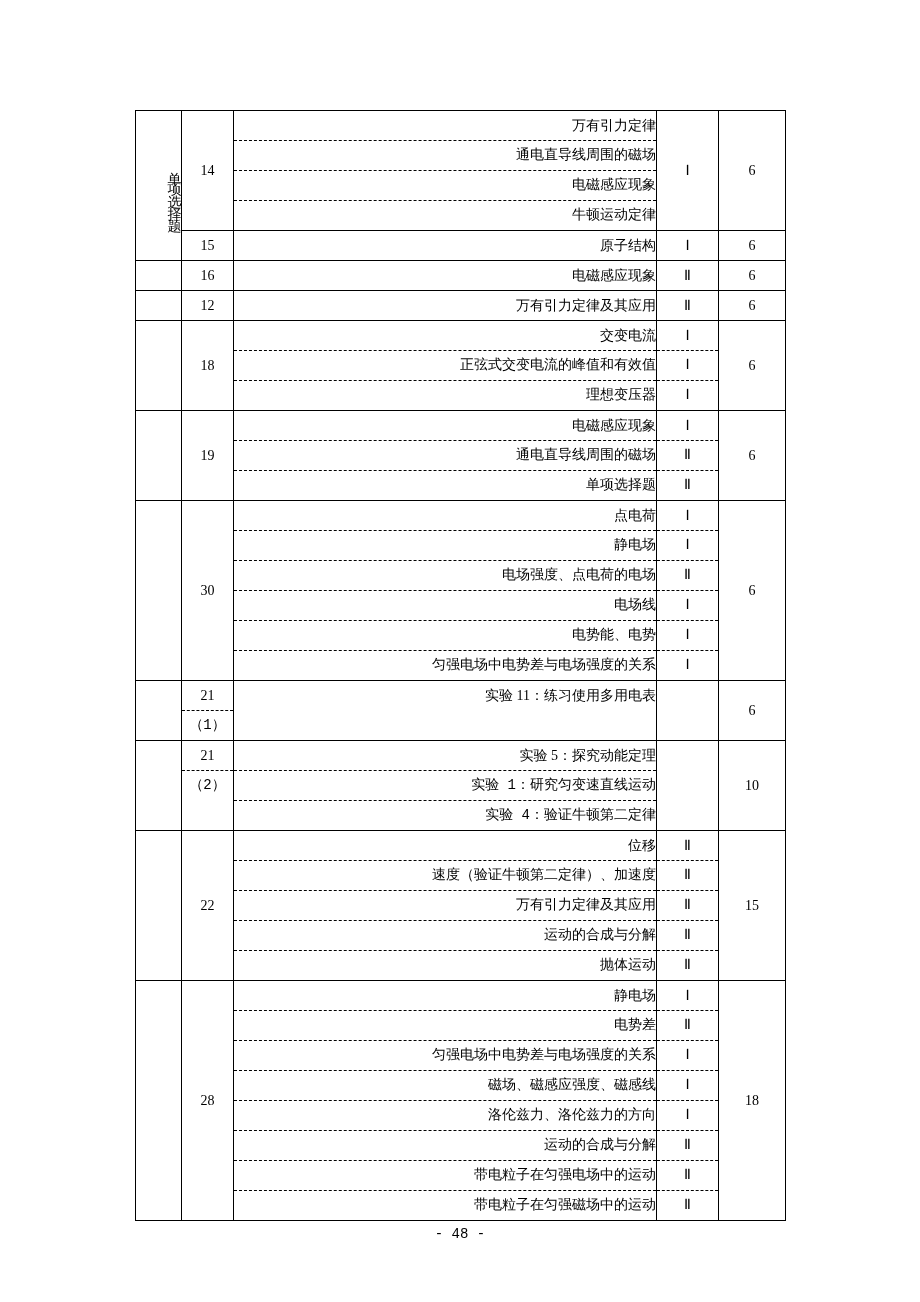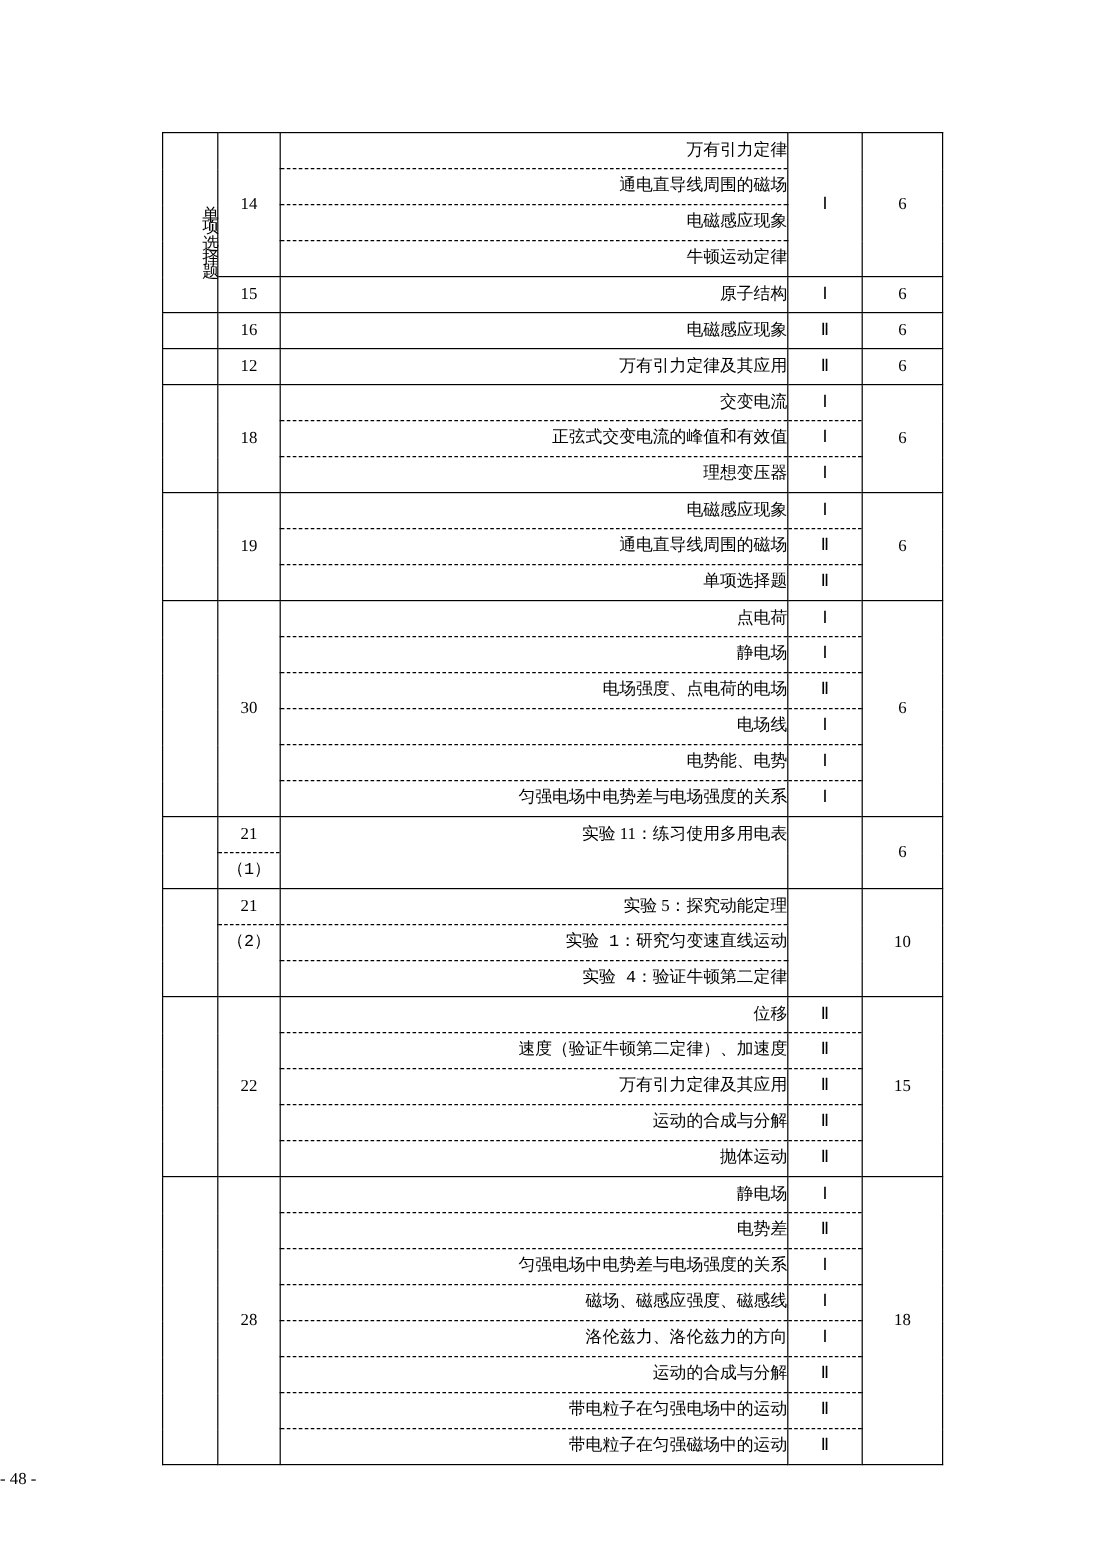--- a/index.html
+++ b/index.html
@@ -50,22 +50,22 @@
   col.c5 { width: 67px; }
 
   .dashed-top { border-top-style: dashed; font-family: Liberation Mono, monospace; }
   .dashed-bottom { border-bottom-style: dashed; }
 
   .page-footer {
     position: absolute;
     bottom: 60px;
     left: 0;
     width: 100%;
-    text-align: left;
-    font-family: Liberation Serif, serif;
+    text-align: center;
+    font-family: Liberation Mono, monospace;
     font-size: 14px;
   }
 </style>
 </head>
 <body>
 
 <div class="page">
   <table id="main-table">
     <colgroup>
       <col class="c1">

